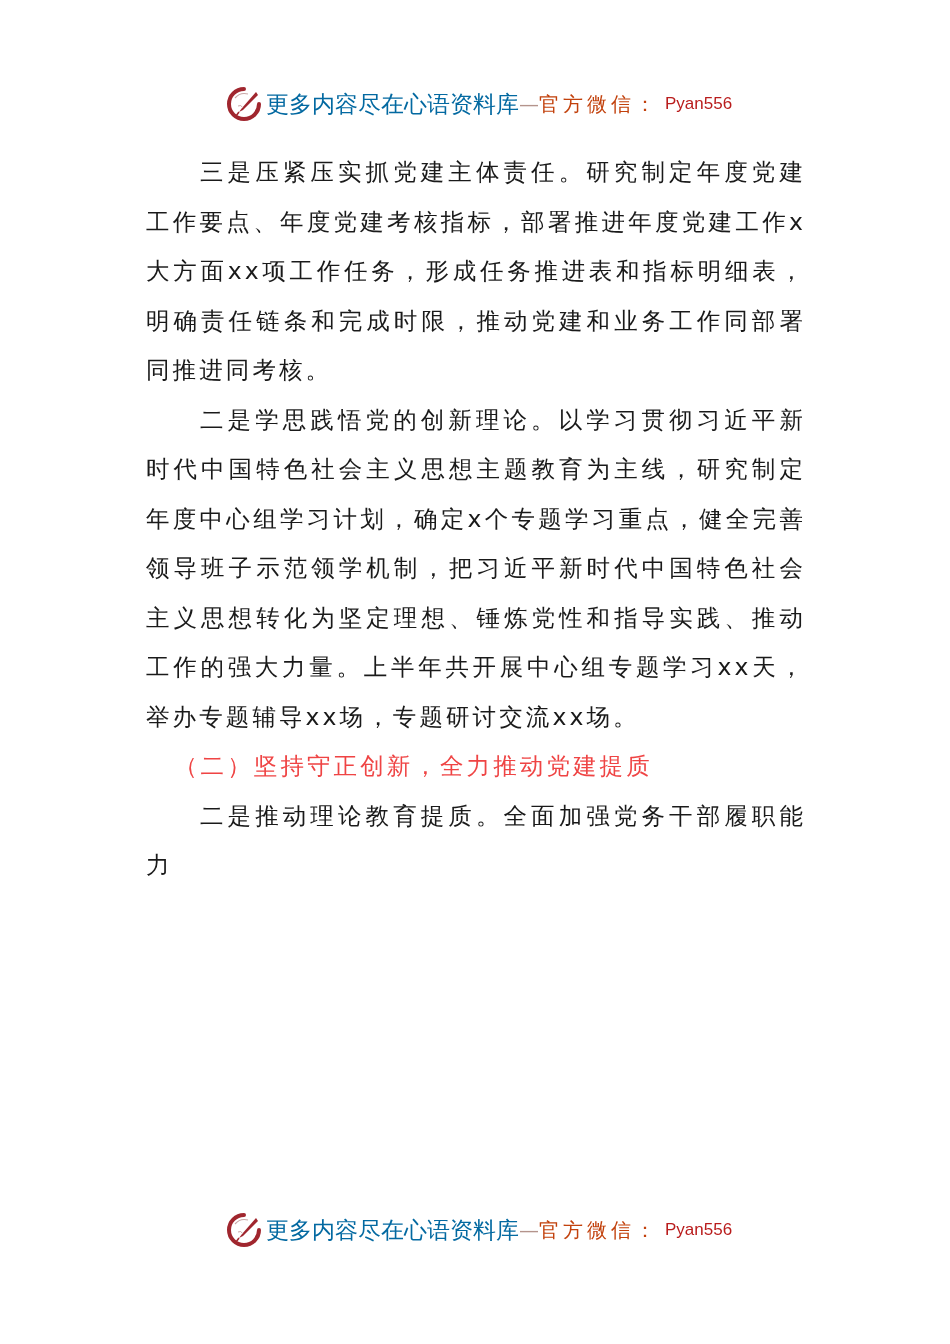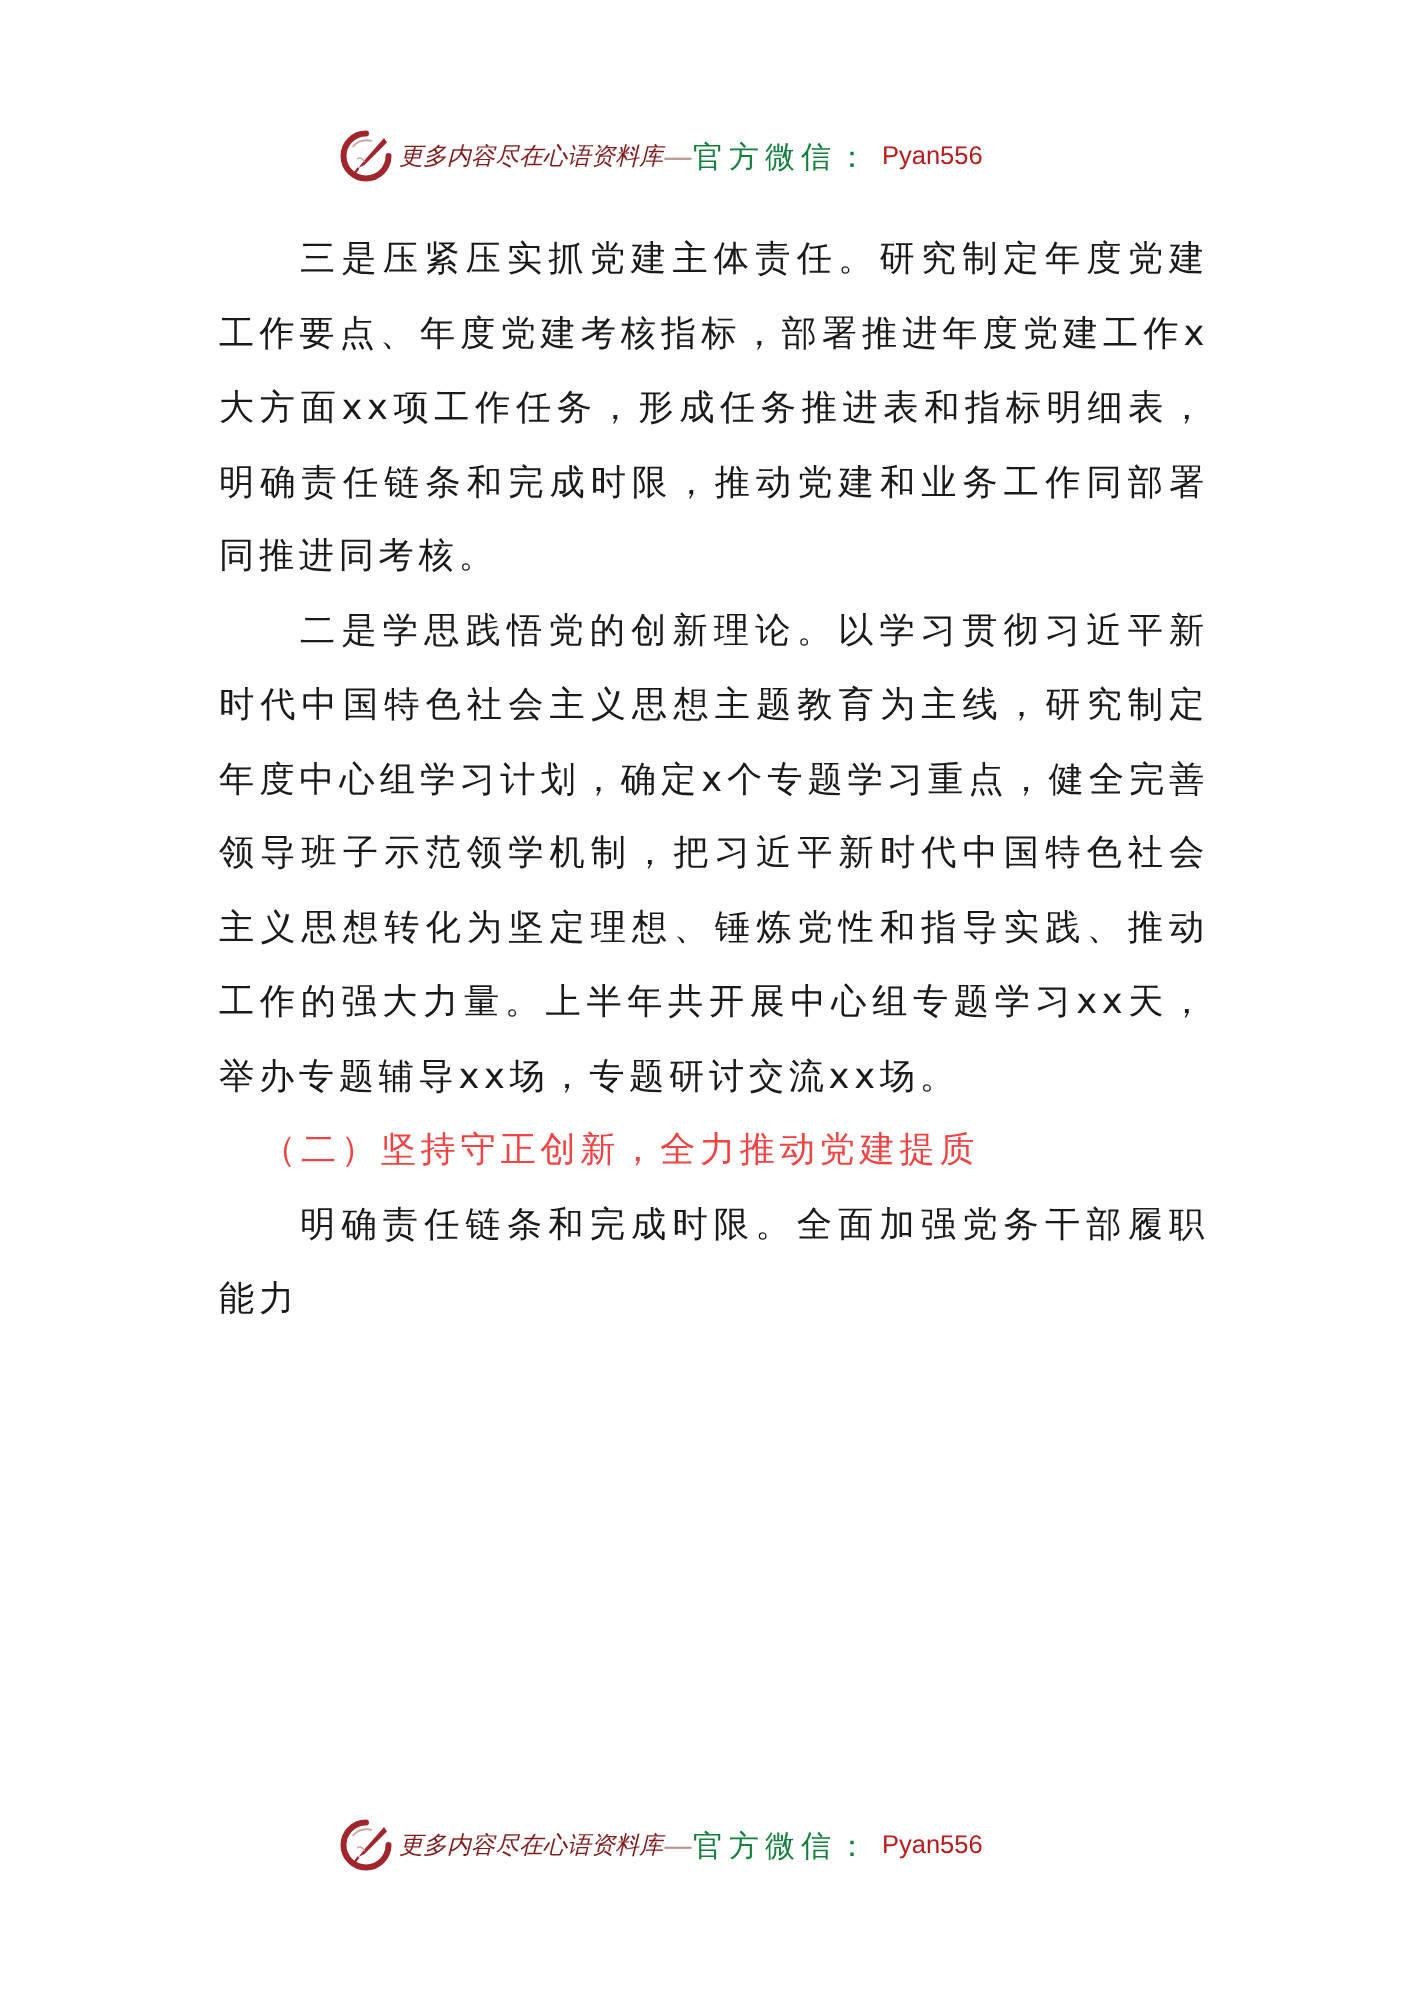--- a/index.html
+++ b/index.html
@@ -25,32 +25,31 @@
     }
     .watermark.top { top: 84px; }
     .watermark.bottom { top: 1210px; }
     .wm-logo {
       width: 36px;
       height: 36px;
       margin-right: 4px;
       flex: 0 0 auto;
     }
     .wm-red {
-      color: #7f1d1d;
+      color: #0369a1;
       font-family: "DejaVu Serif", "Liberation Serif", serif;
-      font-size: 16px;
+      font-size: 23px;
       letter-spacing: 0px;
-      font-style: italic;
     }
     .wm-dash {
       color: #b4948c;
       font-size: 20px;
     }
     .wm-gray {
-      color: #15803d;
+      color: #c2410c;
       font-family: Liberation Serif, serif;
       font-size: 20px;
       letter-spacing: 4px;
     }
     .wm-id {
       color: #b91c1c;
       font-family: "Liberation Sans", sans-serif;
       font-size: 17px;
       margin-left: 6px;
     }
@@ -96,21 +95,21 @@
   <span class="wm-red">更多内容尽在心语资料库</span>
   <span class="wm-dash">—</span>
   <span class="wm-gray">官方微信：</span>
   <span class="wm-id">Pyan556</span>
 </div>
 
 <div class="content">
   <p class="para indent">三是压紧压实抓党建主体责任。研究制定年度党建工作要点、年度党建考核指标，部署推进年度党建工作x大方面xx项工作任务，形成任务推进表和指标明细表，明确责任链条和完成时限，推动党建和业务工作同部署同推进同考核。</p>
   <p class="para indent">二是学思践悟党的创新理论。以学习贯彻习近平新时代中国特色社会主义思想主题教育为主线，研究制定年度中心组学习计划，确定x个专题学习重点，健全完善领导班子示范领学机制，把习近平新时代中国特色社会主义思想转化为坚定理想、锤炼党性和指导实践、推动工作的强大力量。上半年共开展中心组专题学习xx天，举办专题辅导xx场，专题研讨交流xx场。</p>
   <p class="heading">（二）坚持守正创新，全力推动党建提质</p>
-  <p class="para indent">明确责任链条和完成时限。全面加强党务干部履职能力</p>
+  <p class="para indent">二是推动理论教育提质。全面加强党务干部履职能力</p>
 </div>
 
 <div class="watermark bottom">
   <svg class="wm-logo" viewBox="0 0 36 36">
     <path d="M18 3 A15 15 0 1 0 33 18" fill="none" stroke="#a0262e" stroke-width="4" stroke-linecap="round"></path>
     <path d="M9 12 Q14 6 22 8" fill="none" stroke="#c9a7a7" stroke-width="1.2"></path>
     <path d="M30 6 L16 22 L13 26 L17 24 L32 9 Z" fill="#a0262e"></path>
     <path d="M13 26 L10 30" stroke="#a0262e" stroke-width="1.5"></path>
     <path d="M12 20 Q15 18 17 22" fill="none" stroke="#c9a7a7" stroke-width="1"></path>
   </svg>

